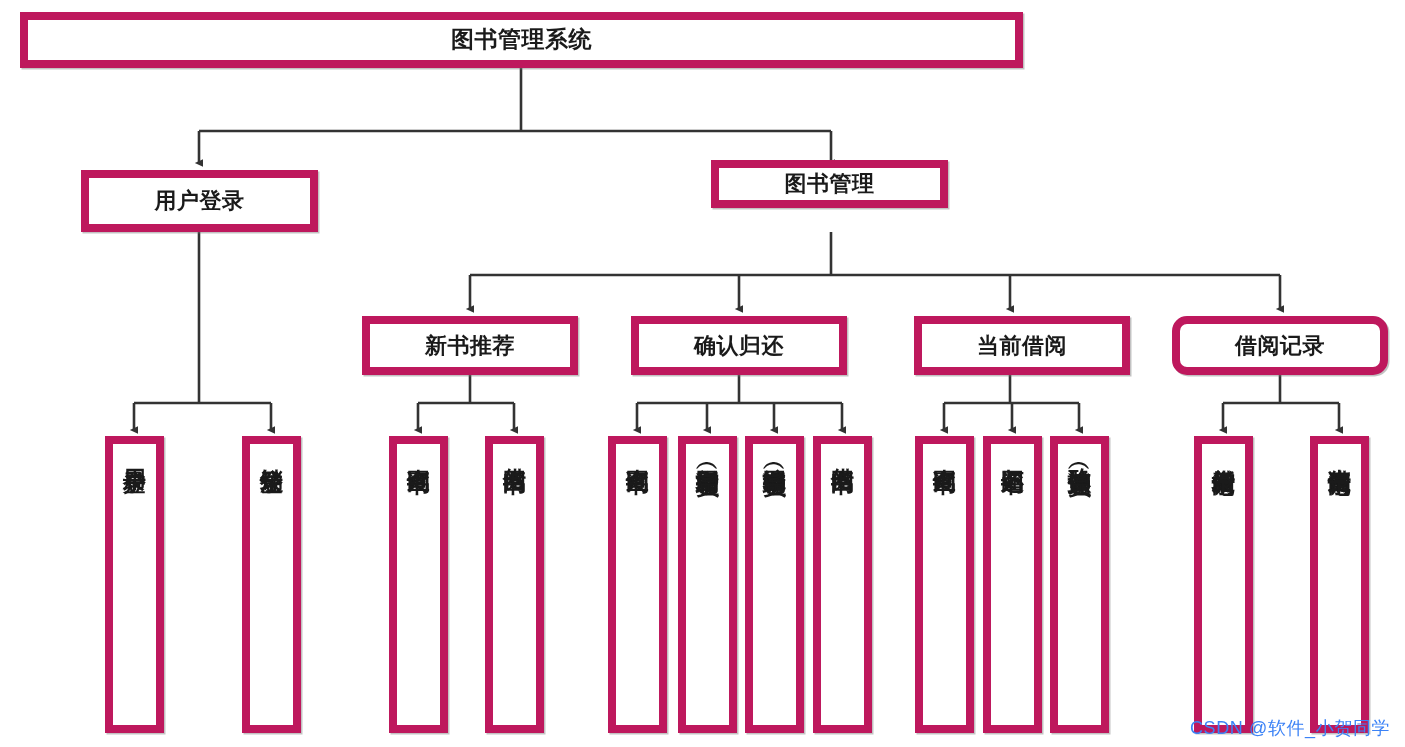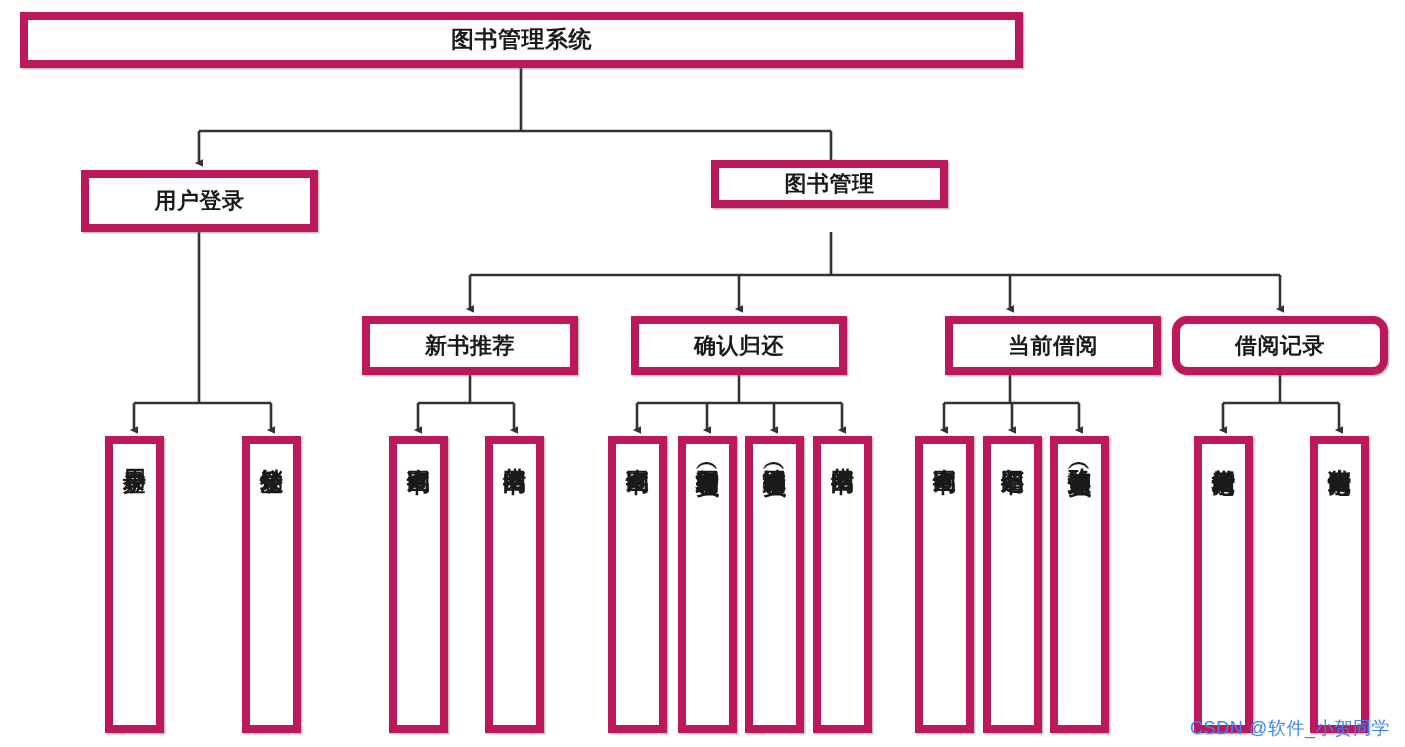--- a/index.html
+++ b/index.html
@@ -130,21 +130,21 @@
   <div class="node h-node" style="left:711px; top:160px; width:237px; height:48px;">
     <span class="node-label">图书管理</span>
   </div>
 
   <div class="node h-node" style="left:362px; top:316px; width:216px; height:59px;">
     <span class="node-label">新书推荐</span>
   </div>
   <div class="node h-node" style="left:631px; top:316px; width:216px; height:59px;">
     <span class="node-label">确认归还</span>
   </div>
-  <div class="node h-node" style="left:945px; top:316px; width:216px; height:59px;">
+  <div class="node h-node" style="left:914px; top:316px; width:216px; height:59px;">
     <span class="node-label">当前借阅</span>
   </div>
   <div class="node h-node" style="left:1172px; top:316px; width:216px; height:59px;border-radius:15px;">
     <span class="node-label">借阅记录</span>
   </div>
 
   <div class="node v-node" style="left:105px; top:436px; width:59px; height:297px;">
     <span class="node-label">用户登录</span>
   </div>
   <div class="node v-node" style="left:242px; top:436px; width:59px; height:297px;">

